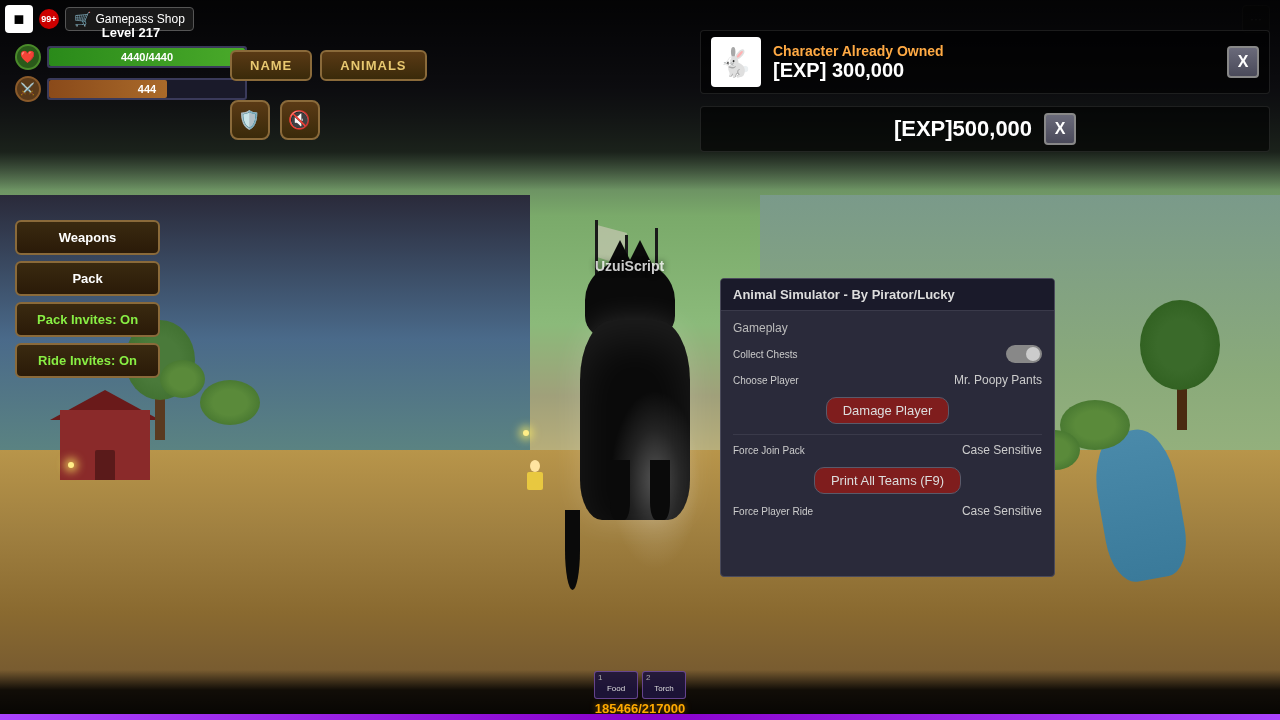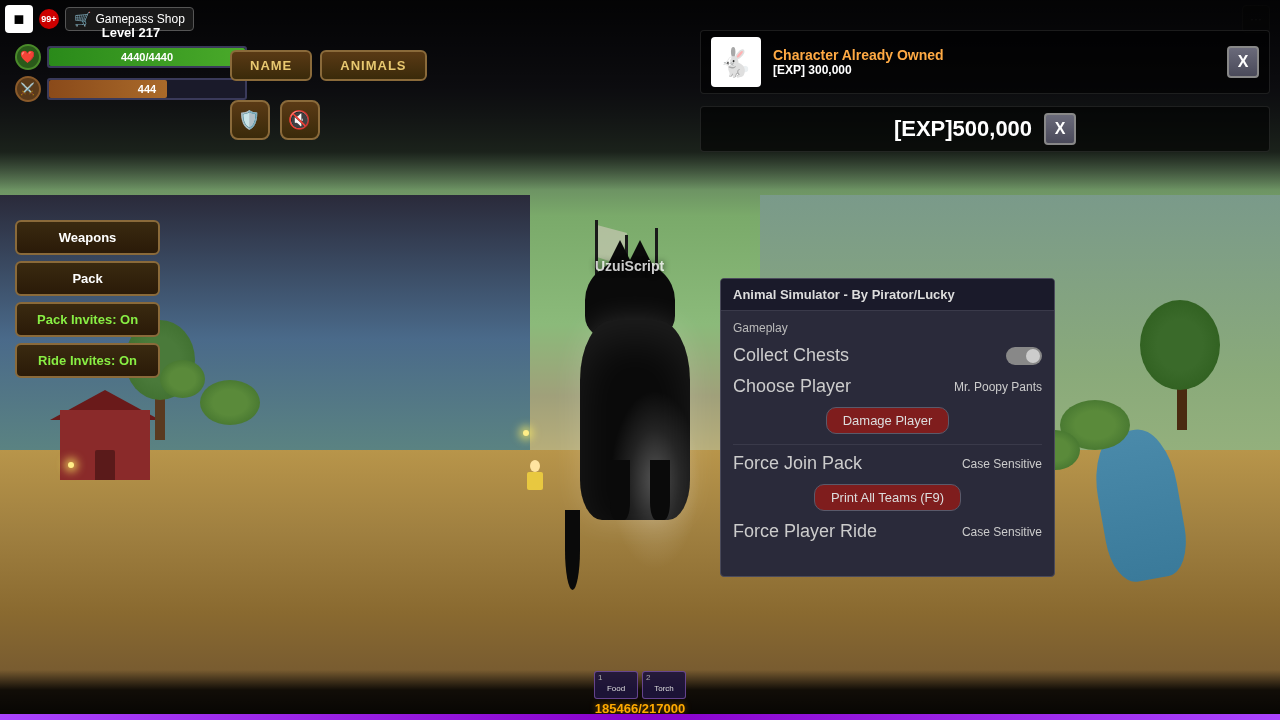--- a/index.html
+++ b/index.html
@@ -411,21 +411,21 @@
     .exp-info {
       flex: 1;
     }
     .exp-char-name {
       color: #ffaa44;
       font-size: 14px;
       font-weight: bold;
     }
     .exp-amount {
       color: #fff;
-      font-size: 12px;
+      font-size: 20px;
       font-weight: bold;
     }
     .exp-close-btn {
       width: 32px;
       height: 32px;
       background: linear-gradient(180deg, #6a6a7a, #4a4a5a);
       border: 2px solid #888;
       border-radius: 4px;
       color: #fff;
       font-size: 16px;
@@ -556,21 +556,21 @@
       margin-bottom: 10px;
     }
     .option-row {
       display: flex;
       align-items: center;
       justify-content: space-between;
       margin-bottom: 10px;
     }
     .option-label {
       color: #ccc;
-      font-size: 18px;
+      font-size: 10px;
     }
     .option-value {
       color: #ccc;
       font-size: 12px;
     }
     .toggle-switch {
       width: 36px;
       height: 18px;
       background: #555;
       border-radius: 9px;

